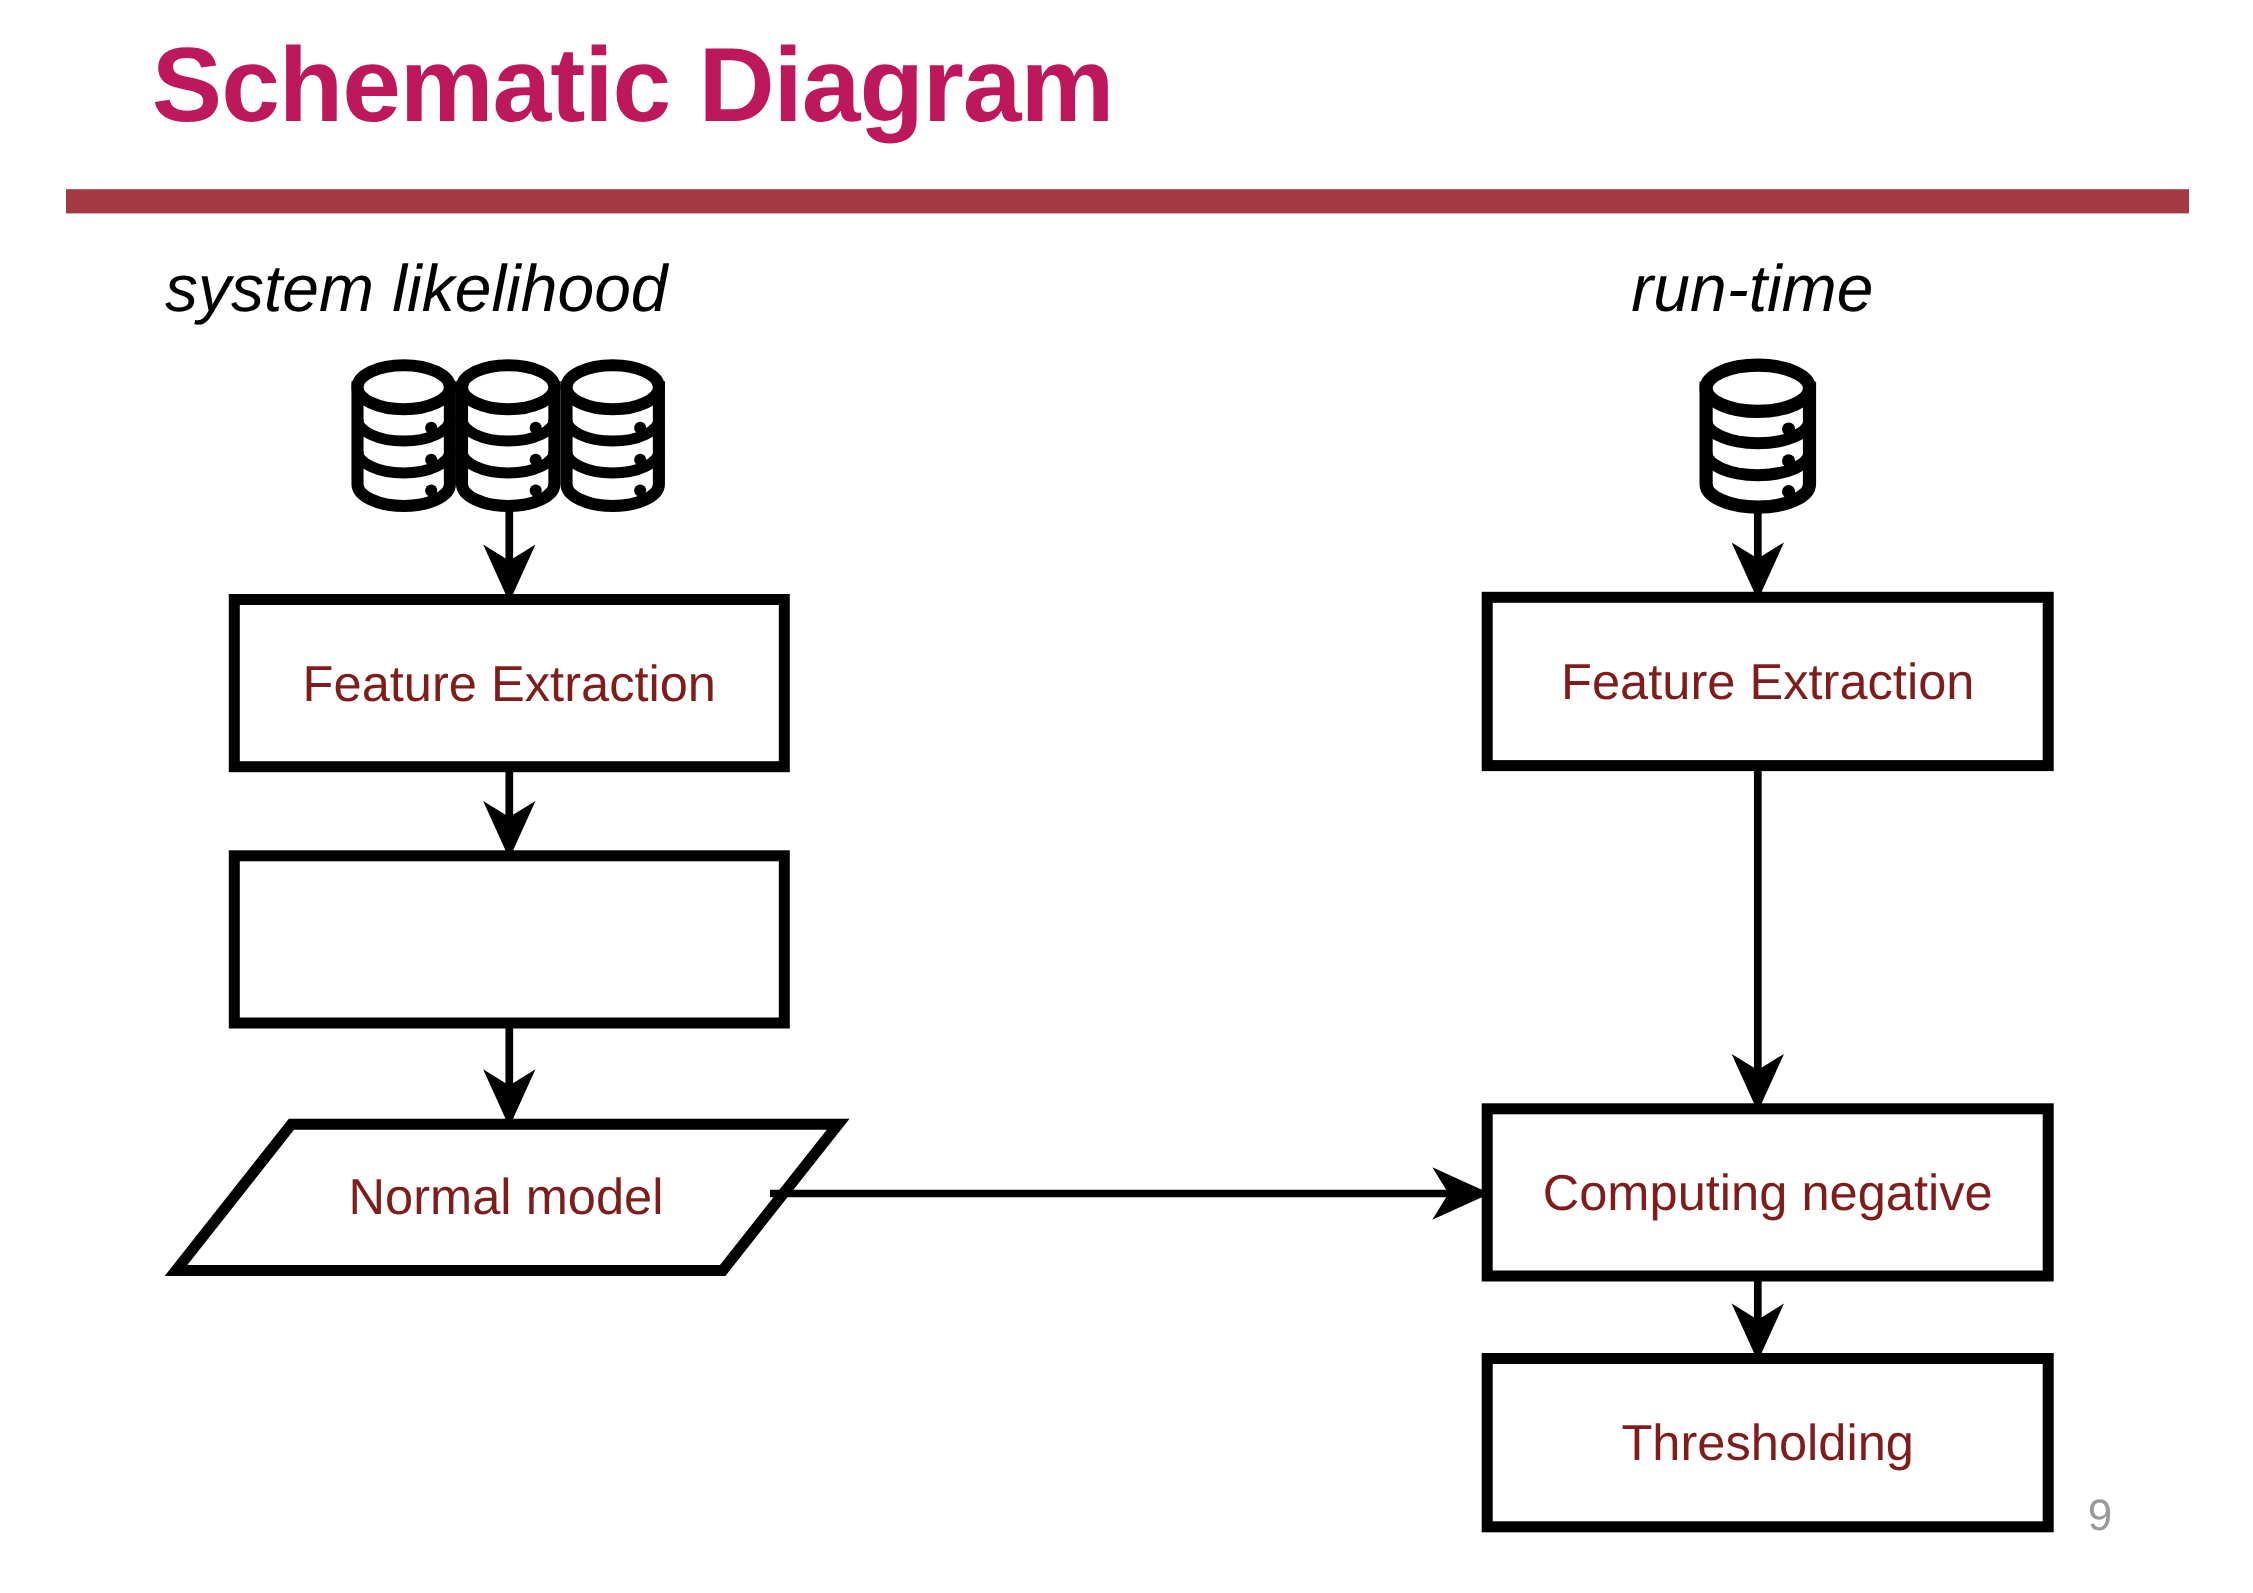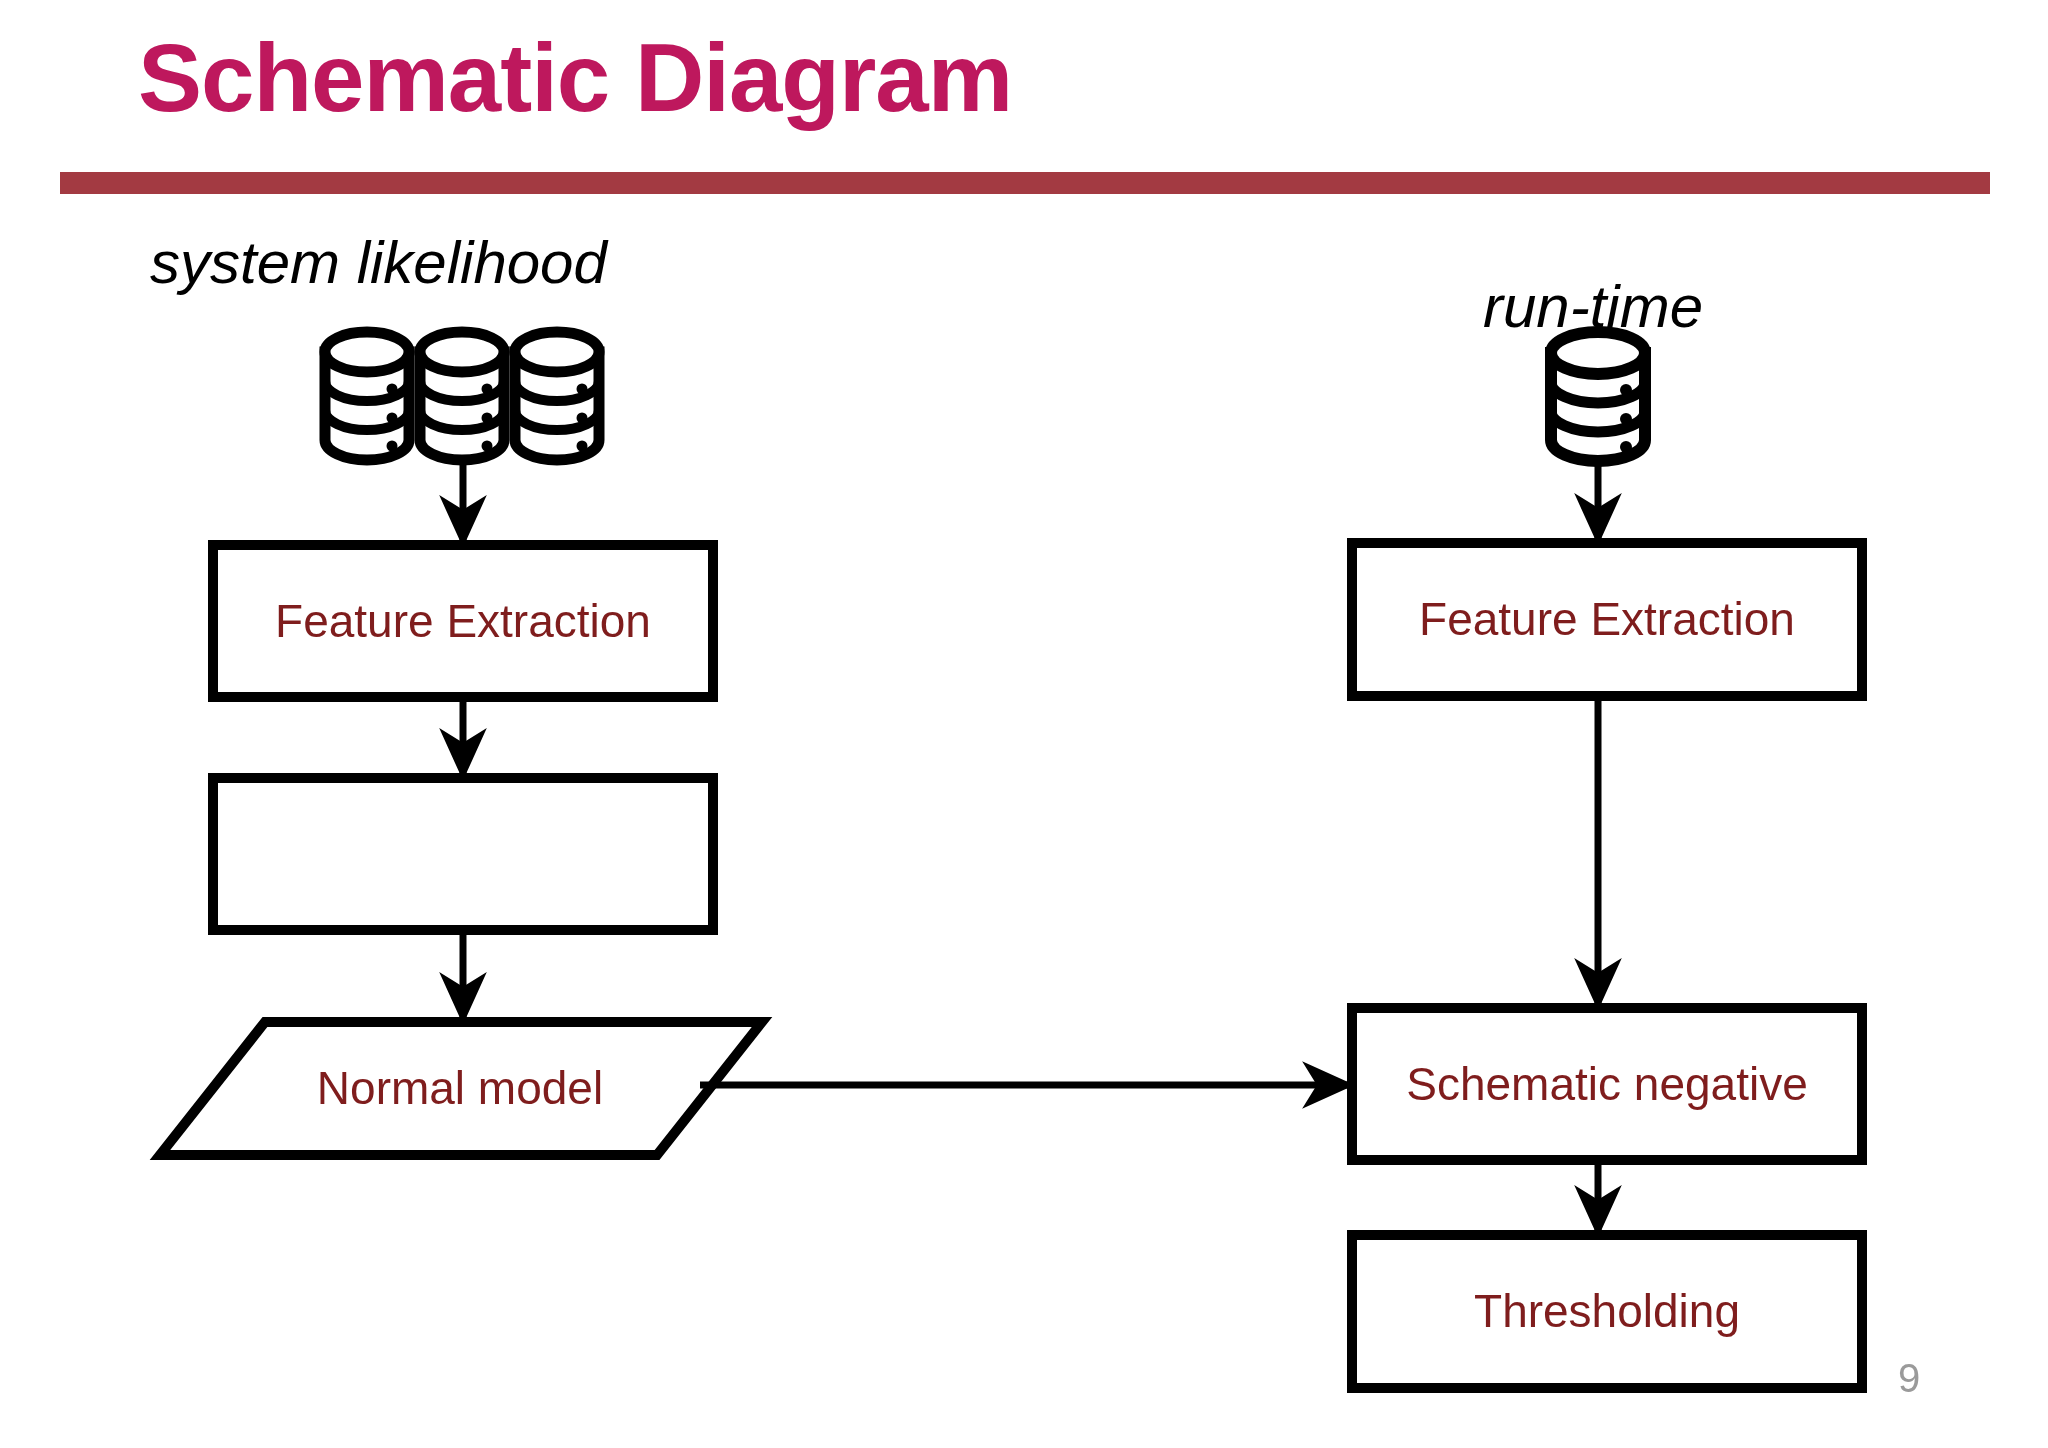--- a/index.html
+++ b/index.html
@@ -39,21 +39,21 @@
 
   
   .col-caption {
     position: absolute;
     font-size: 60px;
     font-style: italic;
     color: #000000;
     white-space: nowrap;
   }
   #caption-left  { left: 150px;  top: 228px; }
-  #caption-right { left: 1483px; top: 228px; margin-top: 44px; }
+  #caption-right { left: 1483px; top: 228px; }
 
   
   #diagram-svg {
     position: absolute;
     left: 0;
     top: 0;
     width: 2048px;
     height: 1448px;
   }
 
@@ -178,21 +178,21 @@
 
   <div id="text-fe-left" class="node-text">Feature Extraction</div>
 
 
   <div id="text-normal" class="node-text">Normal model</div>
 
   <div id="text-fe-right" class="node-text">Feature Extraction</div>
 
   <div id="text-nll" class="node-text">
     <span>
-      <span>Schematic negative</span><br>
+      <span>Computing negative</span><br>
     </span>
   </div>
 
   <div id="text-thresh" class="node-text">Thresholding</div>
 
   <div id="page-number">9</div>
 
 </div>
 
 </body></html>

